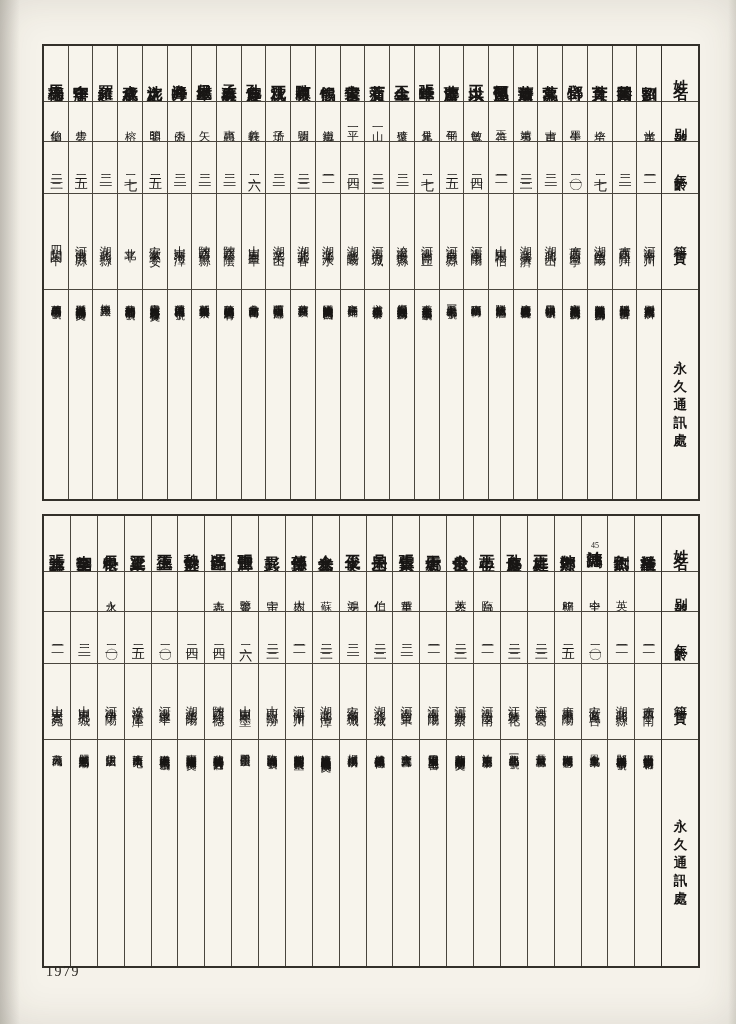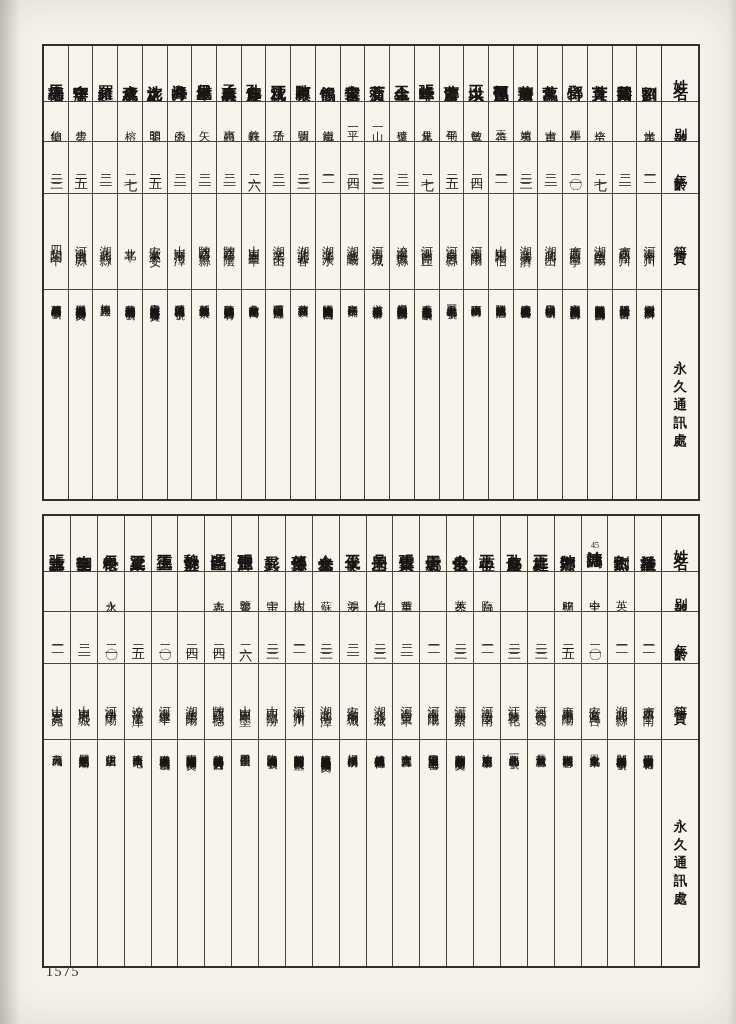--- a/index.html
+++ b/index.html
@@ -918,14 +918,14 @@
       </div>
       <div class="cell native">
         <span class="vtext">籍貫</span>
       </div>
       <div class="cell address">
         <span class="vtext">永久通訊處</span>
       </div>
     </div>
   </div>
 
-  <div class="pageno">1575</div>
+  <div class="pageno">1979</div>
 </div>
 
 </body></html>

